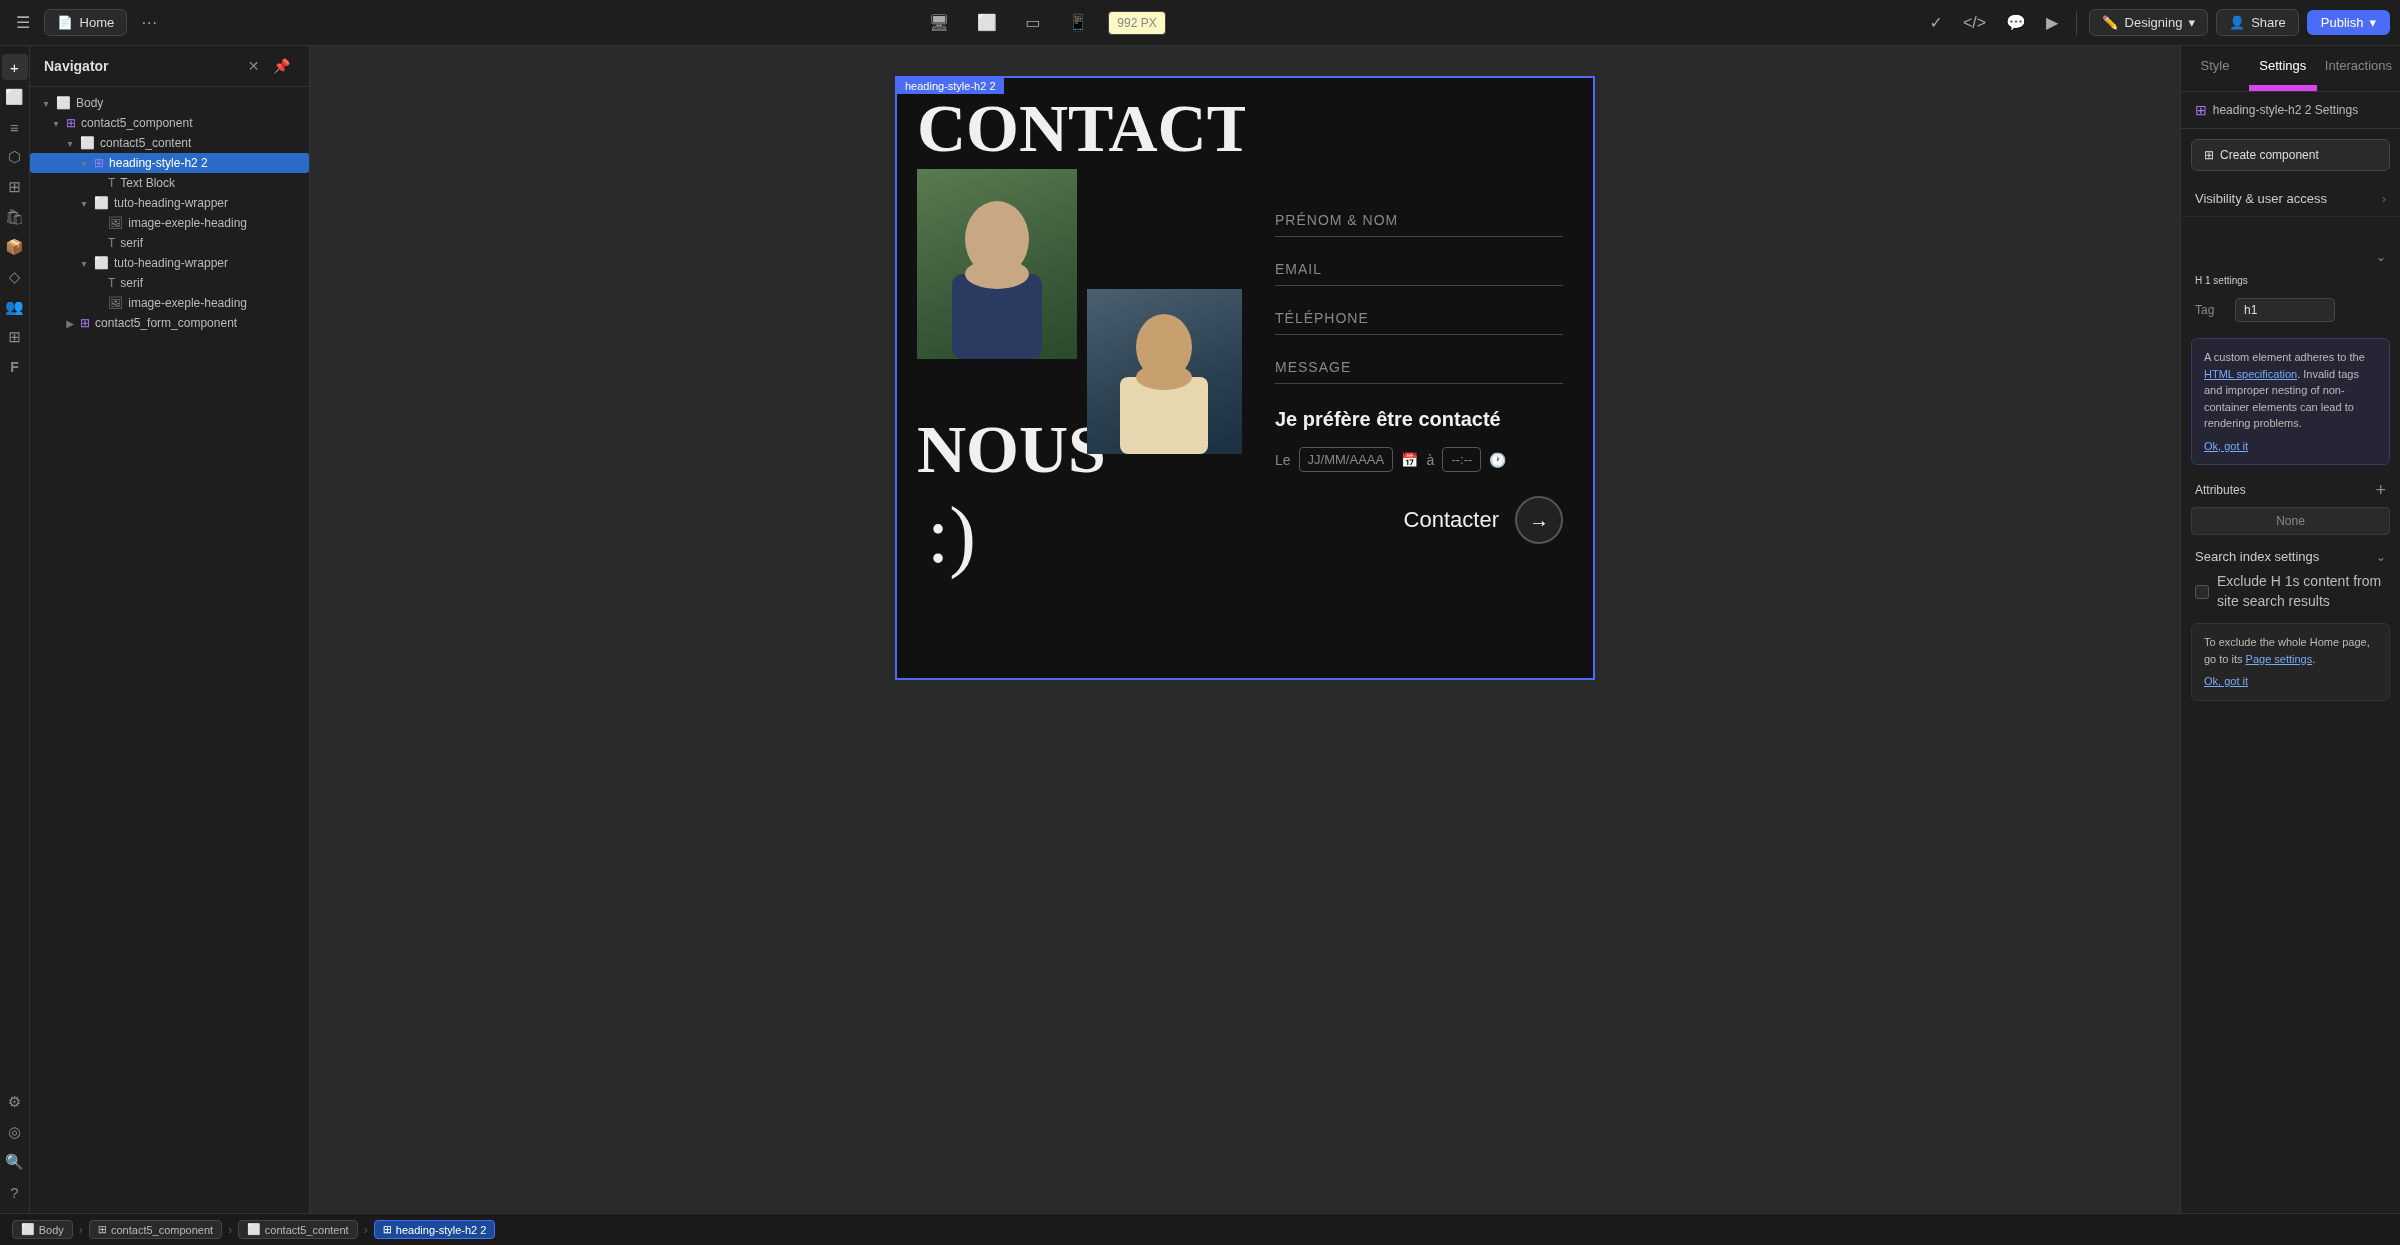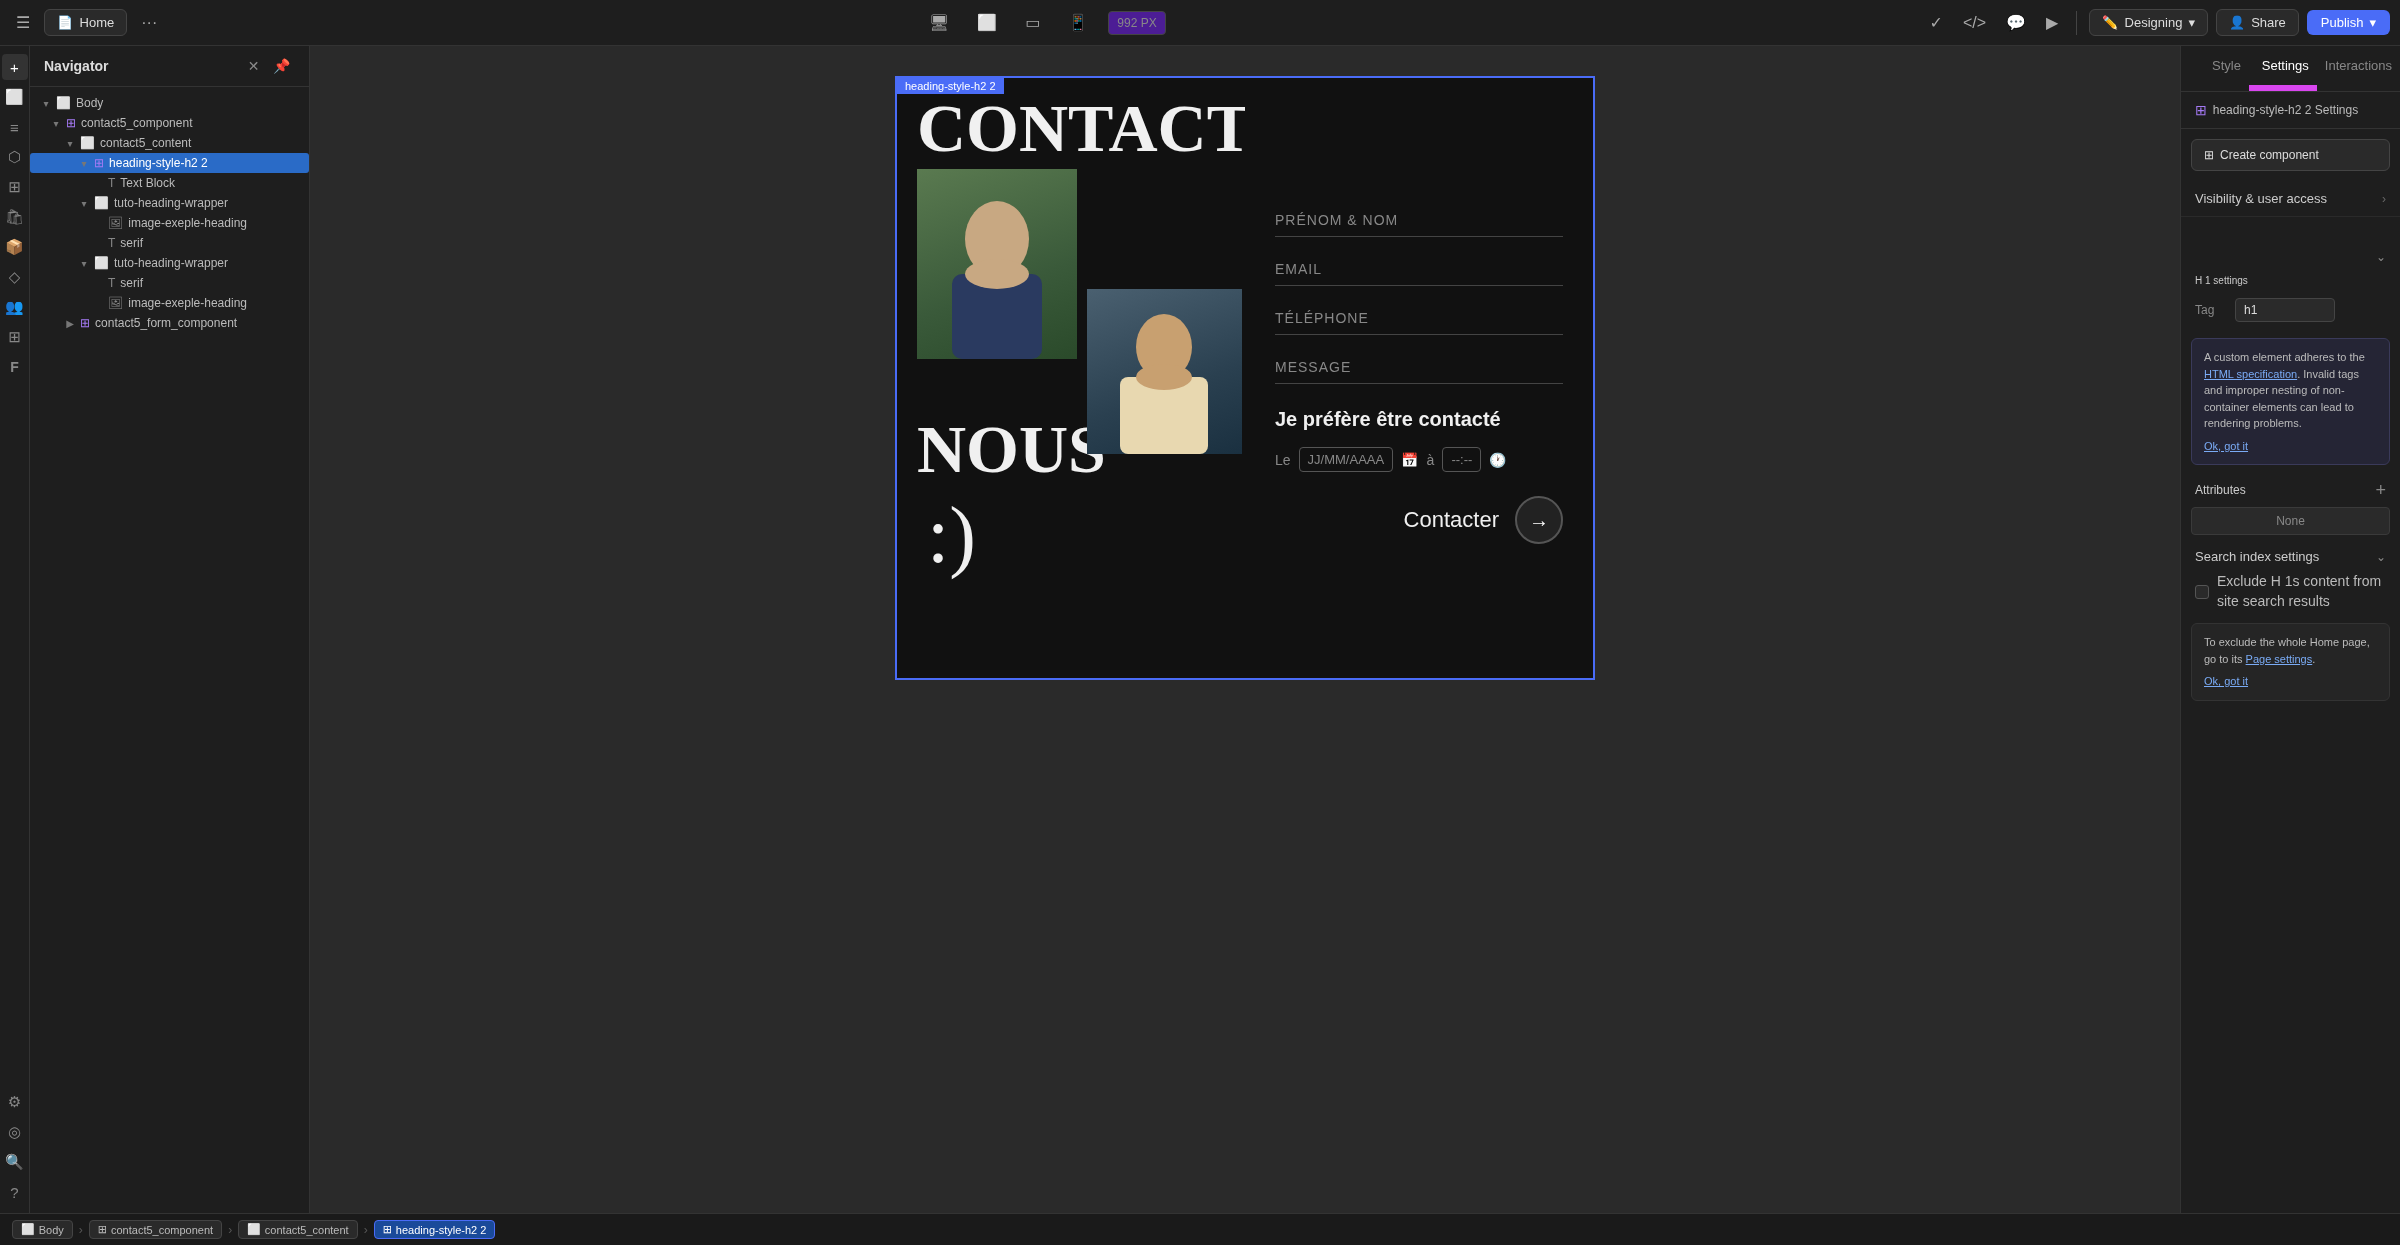--- a/index.html
+++ b/index.html
@@ -9,21 +9,21 @@
     .top-toolbar {
       display: flex; align-items: center; background: #1e1e1e; border-bottom: 1px solid #333;
       height: 46px; padding: 0 10px; gap: 8px; flex-shrink: 0;
     }
     .toolbar-left { display: flex; align-items: center; gap: 8px; }
     .toolbar-center { flex: 1; display: flex; align-items: center; justify-content: center; gap: 12px; }
     .toolbar-right { display: flex; align-items: center; gap: 8px; }
     .home-btn { display: flex; align-items: center; gap: 6px; background: #2a2a2a; border: 1px solid #444; border-radius: 6px; padding: 5px 12px; color: #ddd; cursor: pointer; font-size: 13px; }
     .icon-btn { background: none; border: none; color: #aaa; cursor: pointer; padding: 4px 6px; border-radius: 4px; font-size: 16px; display: flex; align-items: center; }
     .device-btn { background: none; border: none; color: #aaa; cursor: pointer; padding: 4px 8px; border-radius: 4px; font-size: 16px; }
-    .px-label { color: #888; font-size: 12px; padding: 4px 8px; background: #4c1d95; border-radius: 4px; border: 1px solid #444; }
+    .px-label { color: #888; font-size: 12px; padding: 4px 8px; background: #fef9c3; border-radius: 4px; border: 1px solid #444; }
     .toolbar-mode { display: flex; align-items: center; gap: 6px; background: #2a2a2a; border: 1px solid #444; border-radius: 6px; padding: 5px 12px; color: #ddd; cursor: pointer; font-size: 13px; }
     .share-btn { display: flex; align-items: center; gap: 6px; background: #2a2a2a; border: 1px solid #444; border-radius: 6px; padding: 5px 12px; color: #ddd; cursor: pointer; font-size: 13px; }
     .publish-btn { display: flex; align-items: center; gap: 6px; background: #4a6cf7; border: none; border-radius: 6px; padding: 5px 14px; color: #fff; cursor: pointer; font-size: 13px; font-weight: 500; }
     .divider-v { width: 1px; height: 24px; background: #444; margin: 0 4px; }
 
     
     .main-area { display: flex; flex: 1; overflow: hidden; }
 
     
     .left-sidebar { width: 30px; background: #1e1e1e; border-right: 1px solid #333; display: flex; flex-direction: column; align-items: center; padding: 8px 0; gap: 4px; flex-shrink: 0; }
@@ -68,21 +68,21 @@
     .contact-prefer { font-size: 20px; font-weight: 700; color: #f0f0f0; margin-bottom: 16px; }
     .date-row { display: flex; align-items: center; gap: 8px; margin-bottom: 24px; color: #888; font-size: 14px; }
     .contacter-row { display: flex; align-items: center; justify-content: flex-end; gap: 16px; }
     .contacter-label { font-size: 22px; color: #f0f0f0; font-weight: 400; }
     .contacter-arrow { width: 48px; height: 48px; border-radius: 50%; background: #222; border: 2px solid #555; display: flex; align-items: center; justify-content: center; color: #fff; font-size: 20px; }
     .heading-badge { position: absolute; top: 0; left: 0; background: #4a6cf7; color: #fff; font-size: 11px; padding: 2px 8px; z-index: 10; }
 
     
     .right-panel { width: 220px; background: #1e1e1e; border-left: 1px solid #333; display: flex; flex-direction: column; flex-shrink: 0; overflow-y: auto; }
     .right-panel-tabs { display: flex; border-bottom: 1px solid #333; flex-shrink: 0; }
-    .right-tab { flex: 1; padding: 12px 8px; text-align: right; font-size: 13px; color: #888; cursor: pointer; border-bottom: 2px solid transparent; }
+    .right-tab { flex: 1; padding: 12px 8px; text-align: center; font-size: 13px; color: #888; cursor: pointer; border-bottom: 2px solid transparent; }
     .right-tab.active { color: #fff; border-bottom: 6px solid #d946ef; }
     .right-panel-content { padding: 0; flex: 1; }
     .settings-header { display: flex; align-items: center; gap: 6px; padding: 10px 14px; border-bottom: 1px solid #333; color: #bbb; font-size: 12px; }
     .settings-header-icon { color: #a57af5; font-size: 14px; }
     .create-component-btn { width: calc(100% - 20px); margin: 10px; background: #2a2a2a; border: 1px solid #444; border-radius: 6px; padding: 8px 12px; color: #ddd; cursor: pointer; font-size: 12px; display: flex; align-items: center; gap: 6px; }
     .section-row { display: flex; align-items: center; justify-content: space-between; padding: 10px 14px; border-bottom: 1px solid #2a2a2a; cursor: pointer; }
     .section-label { font-size: 13px; color: #ccc; font-weight: 500; }
     .section-chevron { color: #666; font-size: 12px; }
     .h1-settings-section { padding: 0; }
     .h1-header { display: flex; align-items: center; justify-content: space-between; padding: 10px 14px 8px 14px; }

